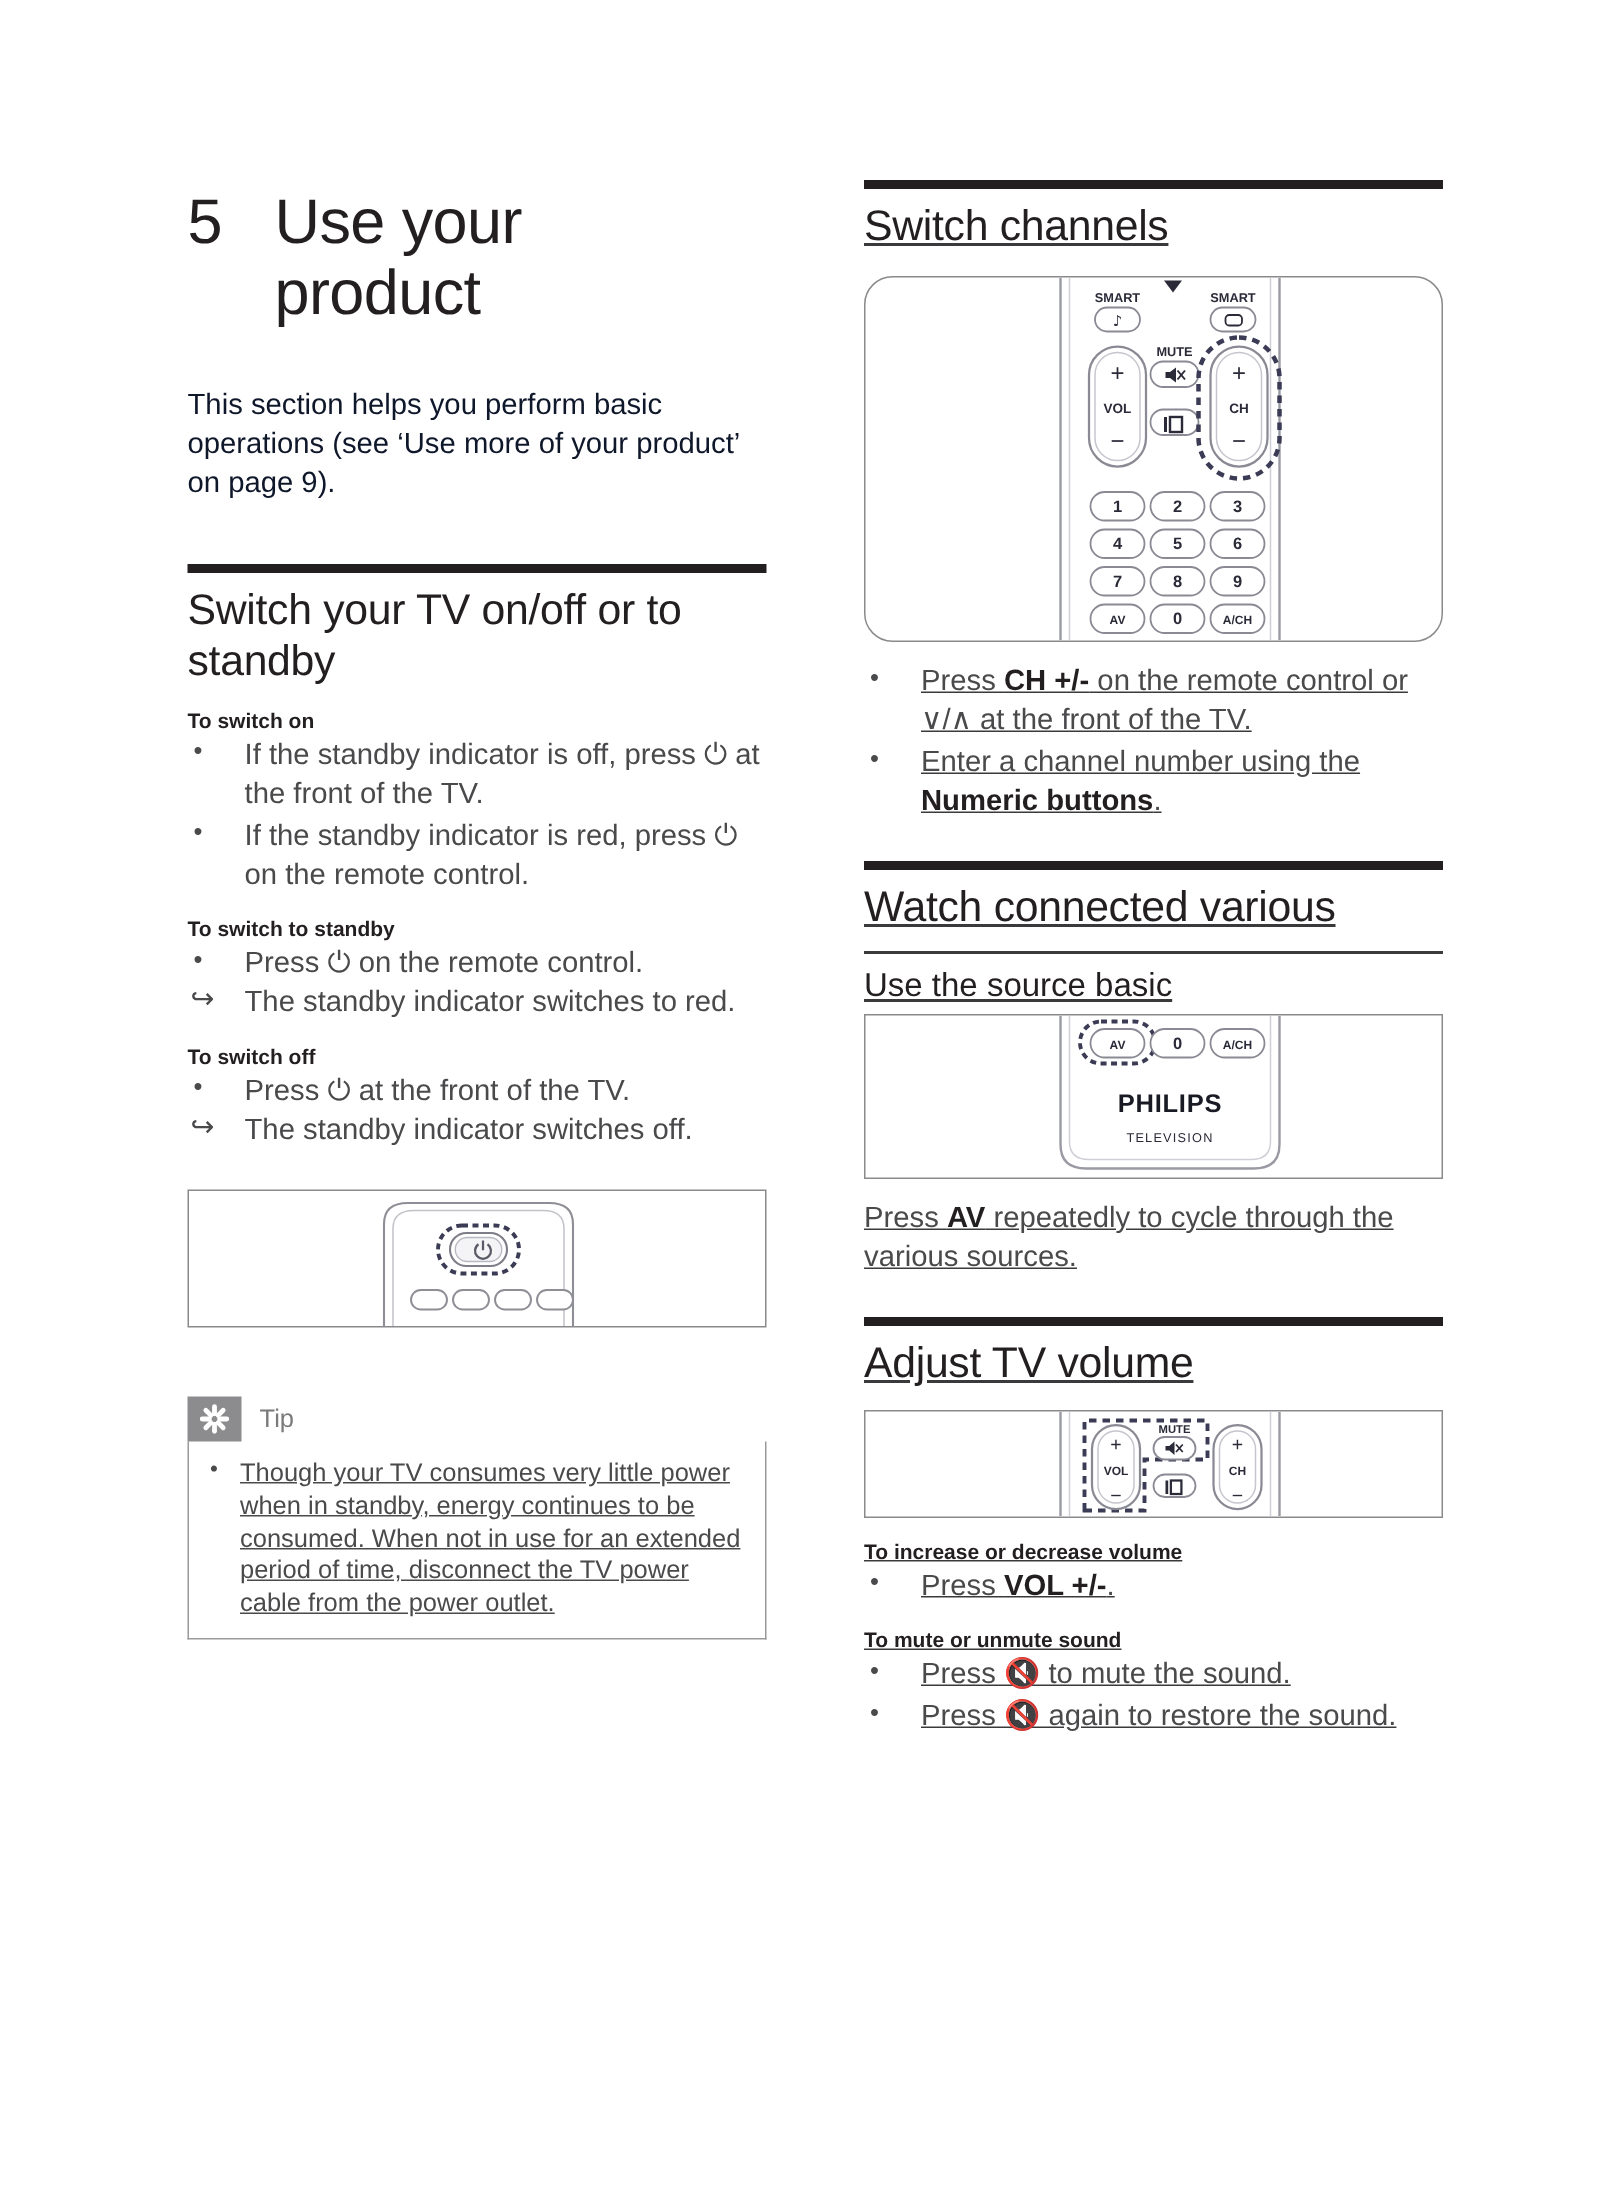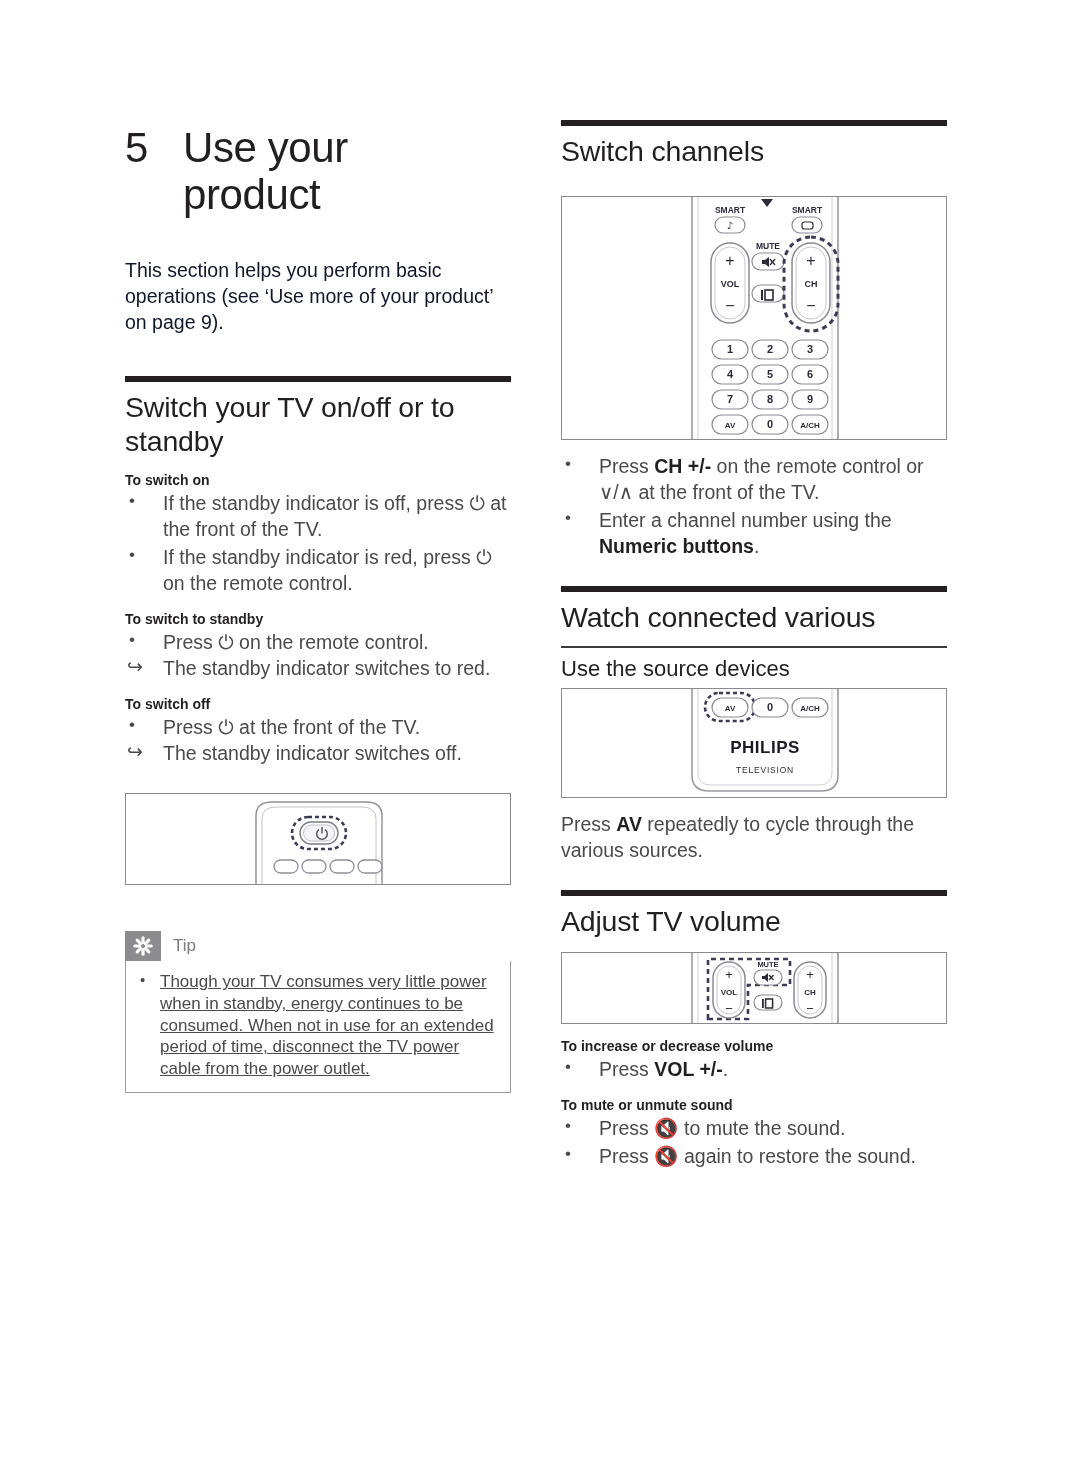--- a/index.html
+++ b/index.html
@@ -8,21 +8,21 @@
     background:#ffffff;
     font-family:"Liberation Sans","DejaVu Sans",sans-serif;
     color:#3a3a3c;
     position:relative;
     overflow:hidden;
   }
   .page{position:absolute;inset:0;}
 
   
   .col-left{position:absolute;left:125px;top:120px;width:386px;}
-  .col-right{position:absolute;left:561px;top:120px;width:386px;}
+  .col-right{position:absolute;left:576px;top:120px;width:386px;text-decoration:underline;}
 
   
   .rule-thick{height:6px;background:#231f20;width:100%;}
   .rule-thin{height:1.6px;background:#3a3a3c;width:100%;}
 
   
   .chapter{
     display:flex;
     margin-top:4px;
     color:#231f20;
@@ -95,21 +95,21 @@
   .bold{font-weight:bold;color:#231f20;}
 
   
   .figure{
     border:1px solid #8a8a8c;
     background:#fff;
     position:relative;
     overflow:hidden;
   }
   .fig-tv{height:90px;margin-top:26px;}
-  .fig-remote-top{height:242px;margin-top:28px;}
+  .fig-remote-top{height:242px;margin-top:16px;border-radius:19px;}
   .fig-remote-bottom{height:108px;margin-top:6px;}
   .fig-remote-vol{height:70px;margin-top:14px;}
   .figure svg{display:block;position:absolute;left:0;top:0;}
 
   
   .tipbox{margin-top:46px;width:386px;}
   .tip-tab{
     display:flex;align-items:center;
     height:30px;width:100%;
   }
@@ -321,21 +321,21 @@
       <li><span>Press </span><span class="bold">CH +/-</span><span> on the remote control or ∨/∧ at the front of the TV.</span></li>
       <li><span>Enter a channel number using the </span><span class="bold">Numeric buttons</span><span>.</span></li>
     </ul>
 
     <div class="gap-md"></div>
     <div class="rule-thick"></div>
     <h2 class="sec">Watch connected various</h2>
 
     <div style="height:12px;"></div>
     <div class="rule-thin"></div>
-    <h3 class="sub">Use the source devices</h3>
+    <h3 class="sub">Use the source basic</h3>
 
     <div class="figure fig-remote-bottom">
       <svg width="386" height="108" viewBox="0 0 386 108">
         <path d="M130 0 L130 86 Q130 102 147 102 L259 102 Q276 102 276 86 L276 0" fill="none" stroke="#9a9aa4" stroke-width="1.6"></path>
         <path d="M136 0 L136 84 Q136 96 149 96 L257 96 Q270 96 270 84 L270 0" fill="none" stroke="#cfcfd6" stroke-width="1"></path>
 
         <rect x="143" y="4" width="50" height="28" rx="14" fill="none" stroke="#3b3b55" stroke-width="2.6" stroke-dasharray="4 3"></rect>
         <rect x="150" y="9" width="36" height="19" rx="9.5" fill="#fff" stroke="#8a8a94" stroke-width="1.2"></rect>
         <text x="168" y="22" font-family="Liberation Sans, sans-serif" font-size="8" font-weight="bold" fill="#2a2a38" text-anchor="middle">AV</text>
 

